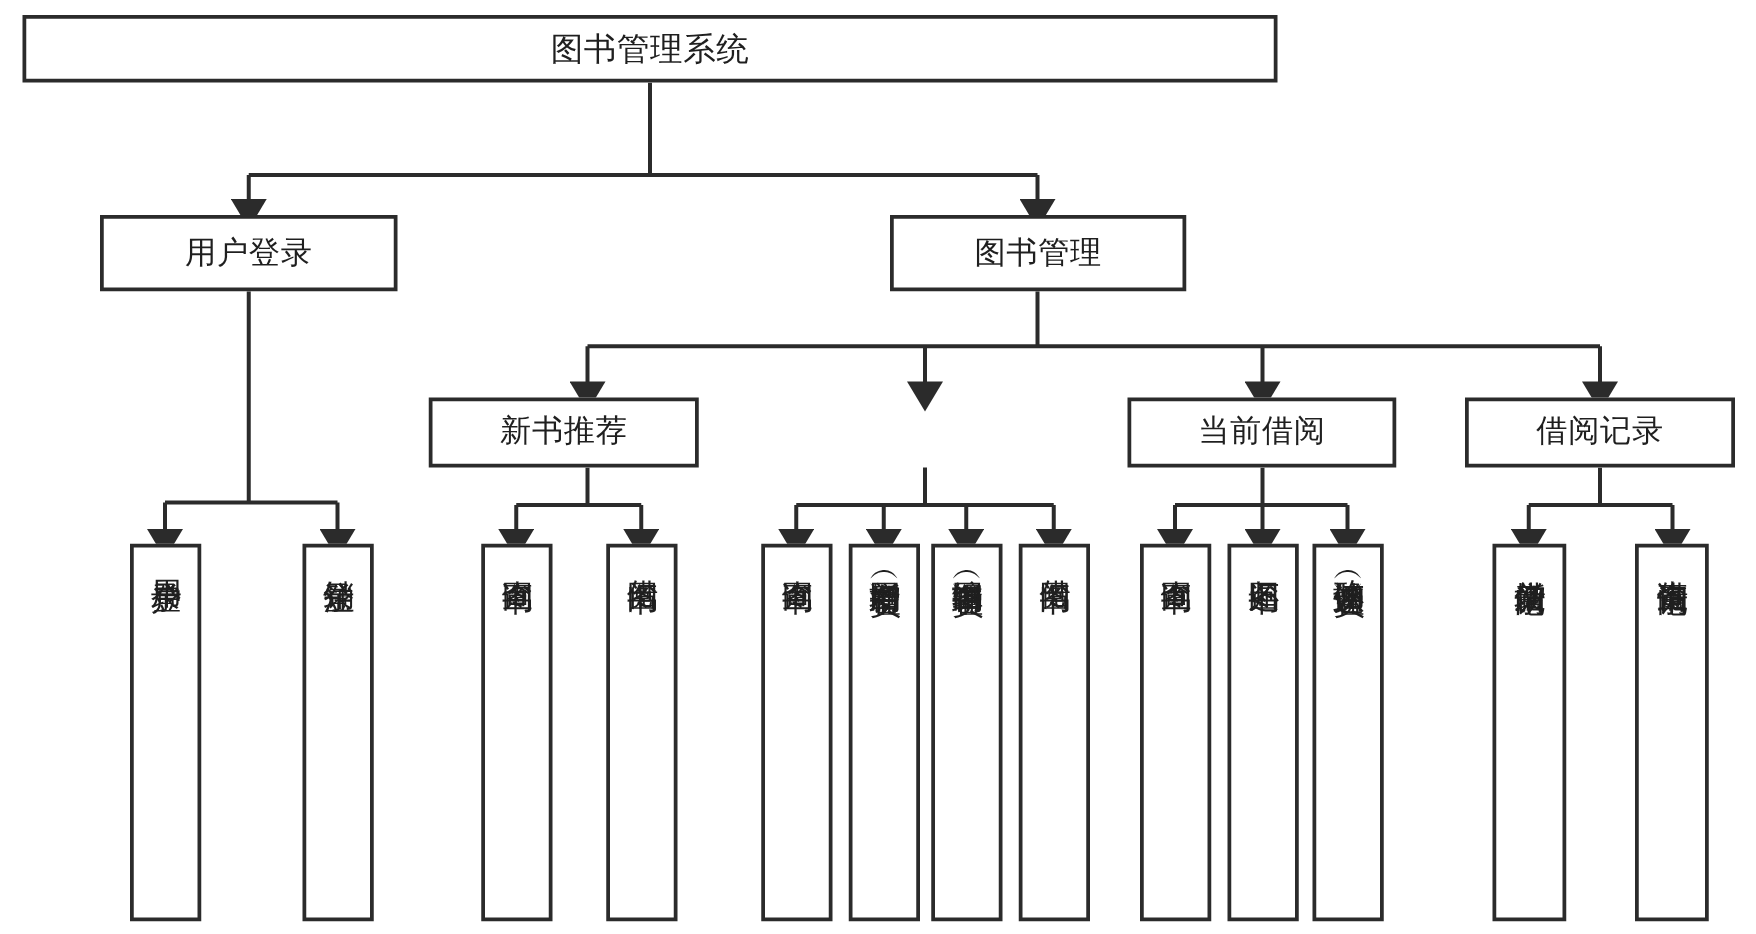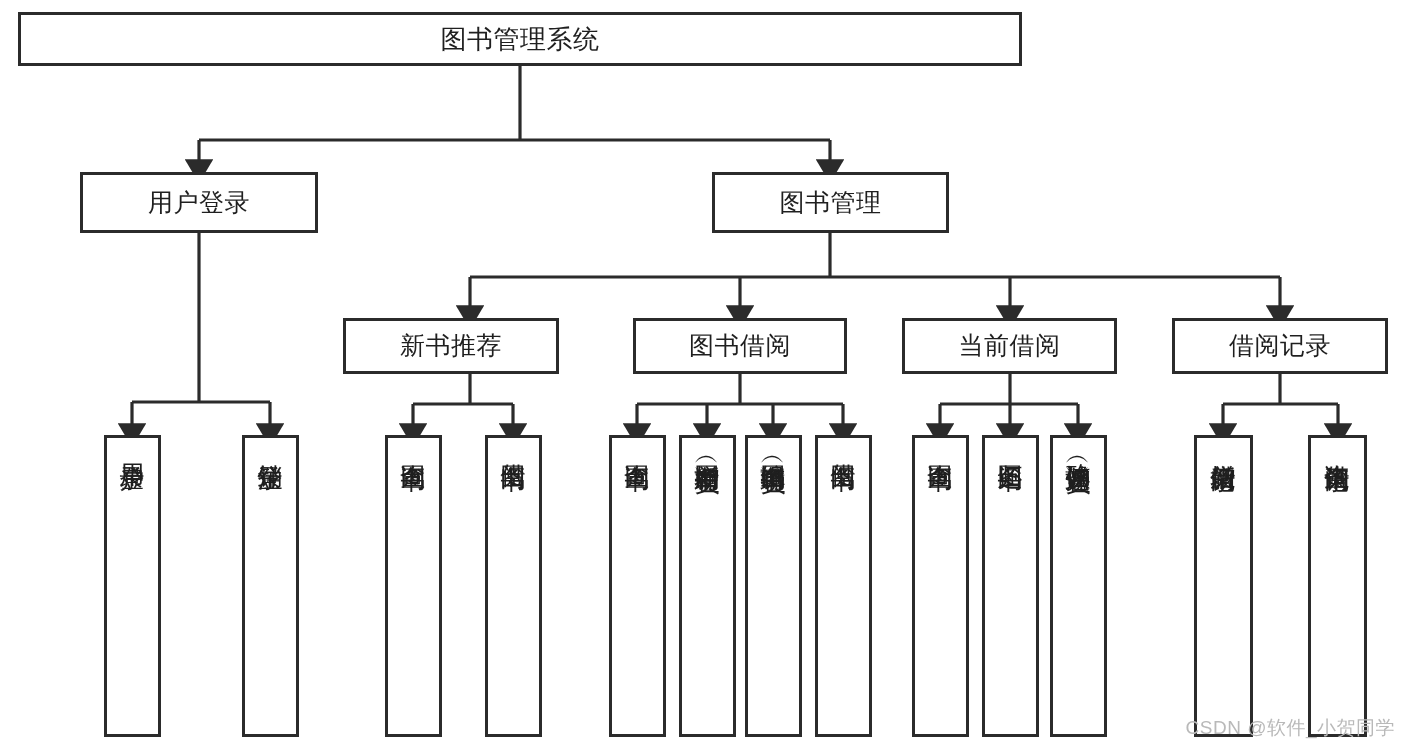--- a/index.html
+++ b/index.html
@@ -132,23 +132,20 @@
   <div class="node-box" style="left: 80px; top: 172px; width: 238px; height: 61px;">
     <span class="node-label-h">用户登录</span>
   </div>
   <div class="node-box" style="left: 712px; top: 172px; width: 237px; height: 61px; text-align: right;">
     <span class="node-label-h">图书管理</span>
   </div>
 
   <div class="node-box" style="left: 343px; top: 318px; width: 216px; height: 56px;">
     <span class="node-label-h">新书推荐</span>
   </div>
-  <div class="node-box" style="left: 633px; top: 318px; width: 214px; height: 56px;">
-    <span class="node-label-h">图书借阅</span>
-  </div>
   <div class="node-box" style="left: 1172px; top: 318px; width: 216px; height: 56px;">
     <span class="node-label-h">借阅记录</span>
   </div>
   <div class="node-box" style="left: 902px; top: 318px; width: 215px; height: 56px;">
     <span class="node-label-h">当前借阅</span>
   </div>
 
   <div class="node-box vertical" style="left: 104px; top: 435px; width: 57px; height: 302px;">
     <span class="node-label-v">用户登录</span>
   </div>
@@ -182,14 +179,13 @@
   <div class="node-box vertical" style="left: 1050px; top: 435px; width: 57px; height: 302px;">
     <span class="node-label-v">确认归还（管理员）</span>
   </div>
   <div class="node-box vertical" style="left: 1194px; top: 435px; width: 59px; height: 302px;">
     <span class="node-label-v">新增借阅记录</span>
   </div>
   <div class="node-box vertical" style="left: 1308px; top: 435px; width: 59px; height: 302px;">
     <span class="node-label-v">查询借阅记录</span>
   </div>
 
-  <div id="watermark">CSDN @软件_小贺同学</div>
 </div>
 
 </body></html>

